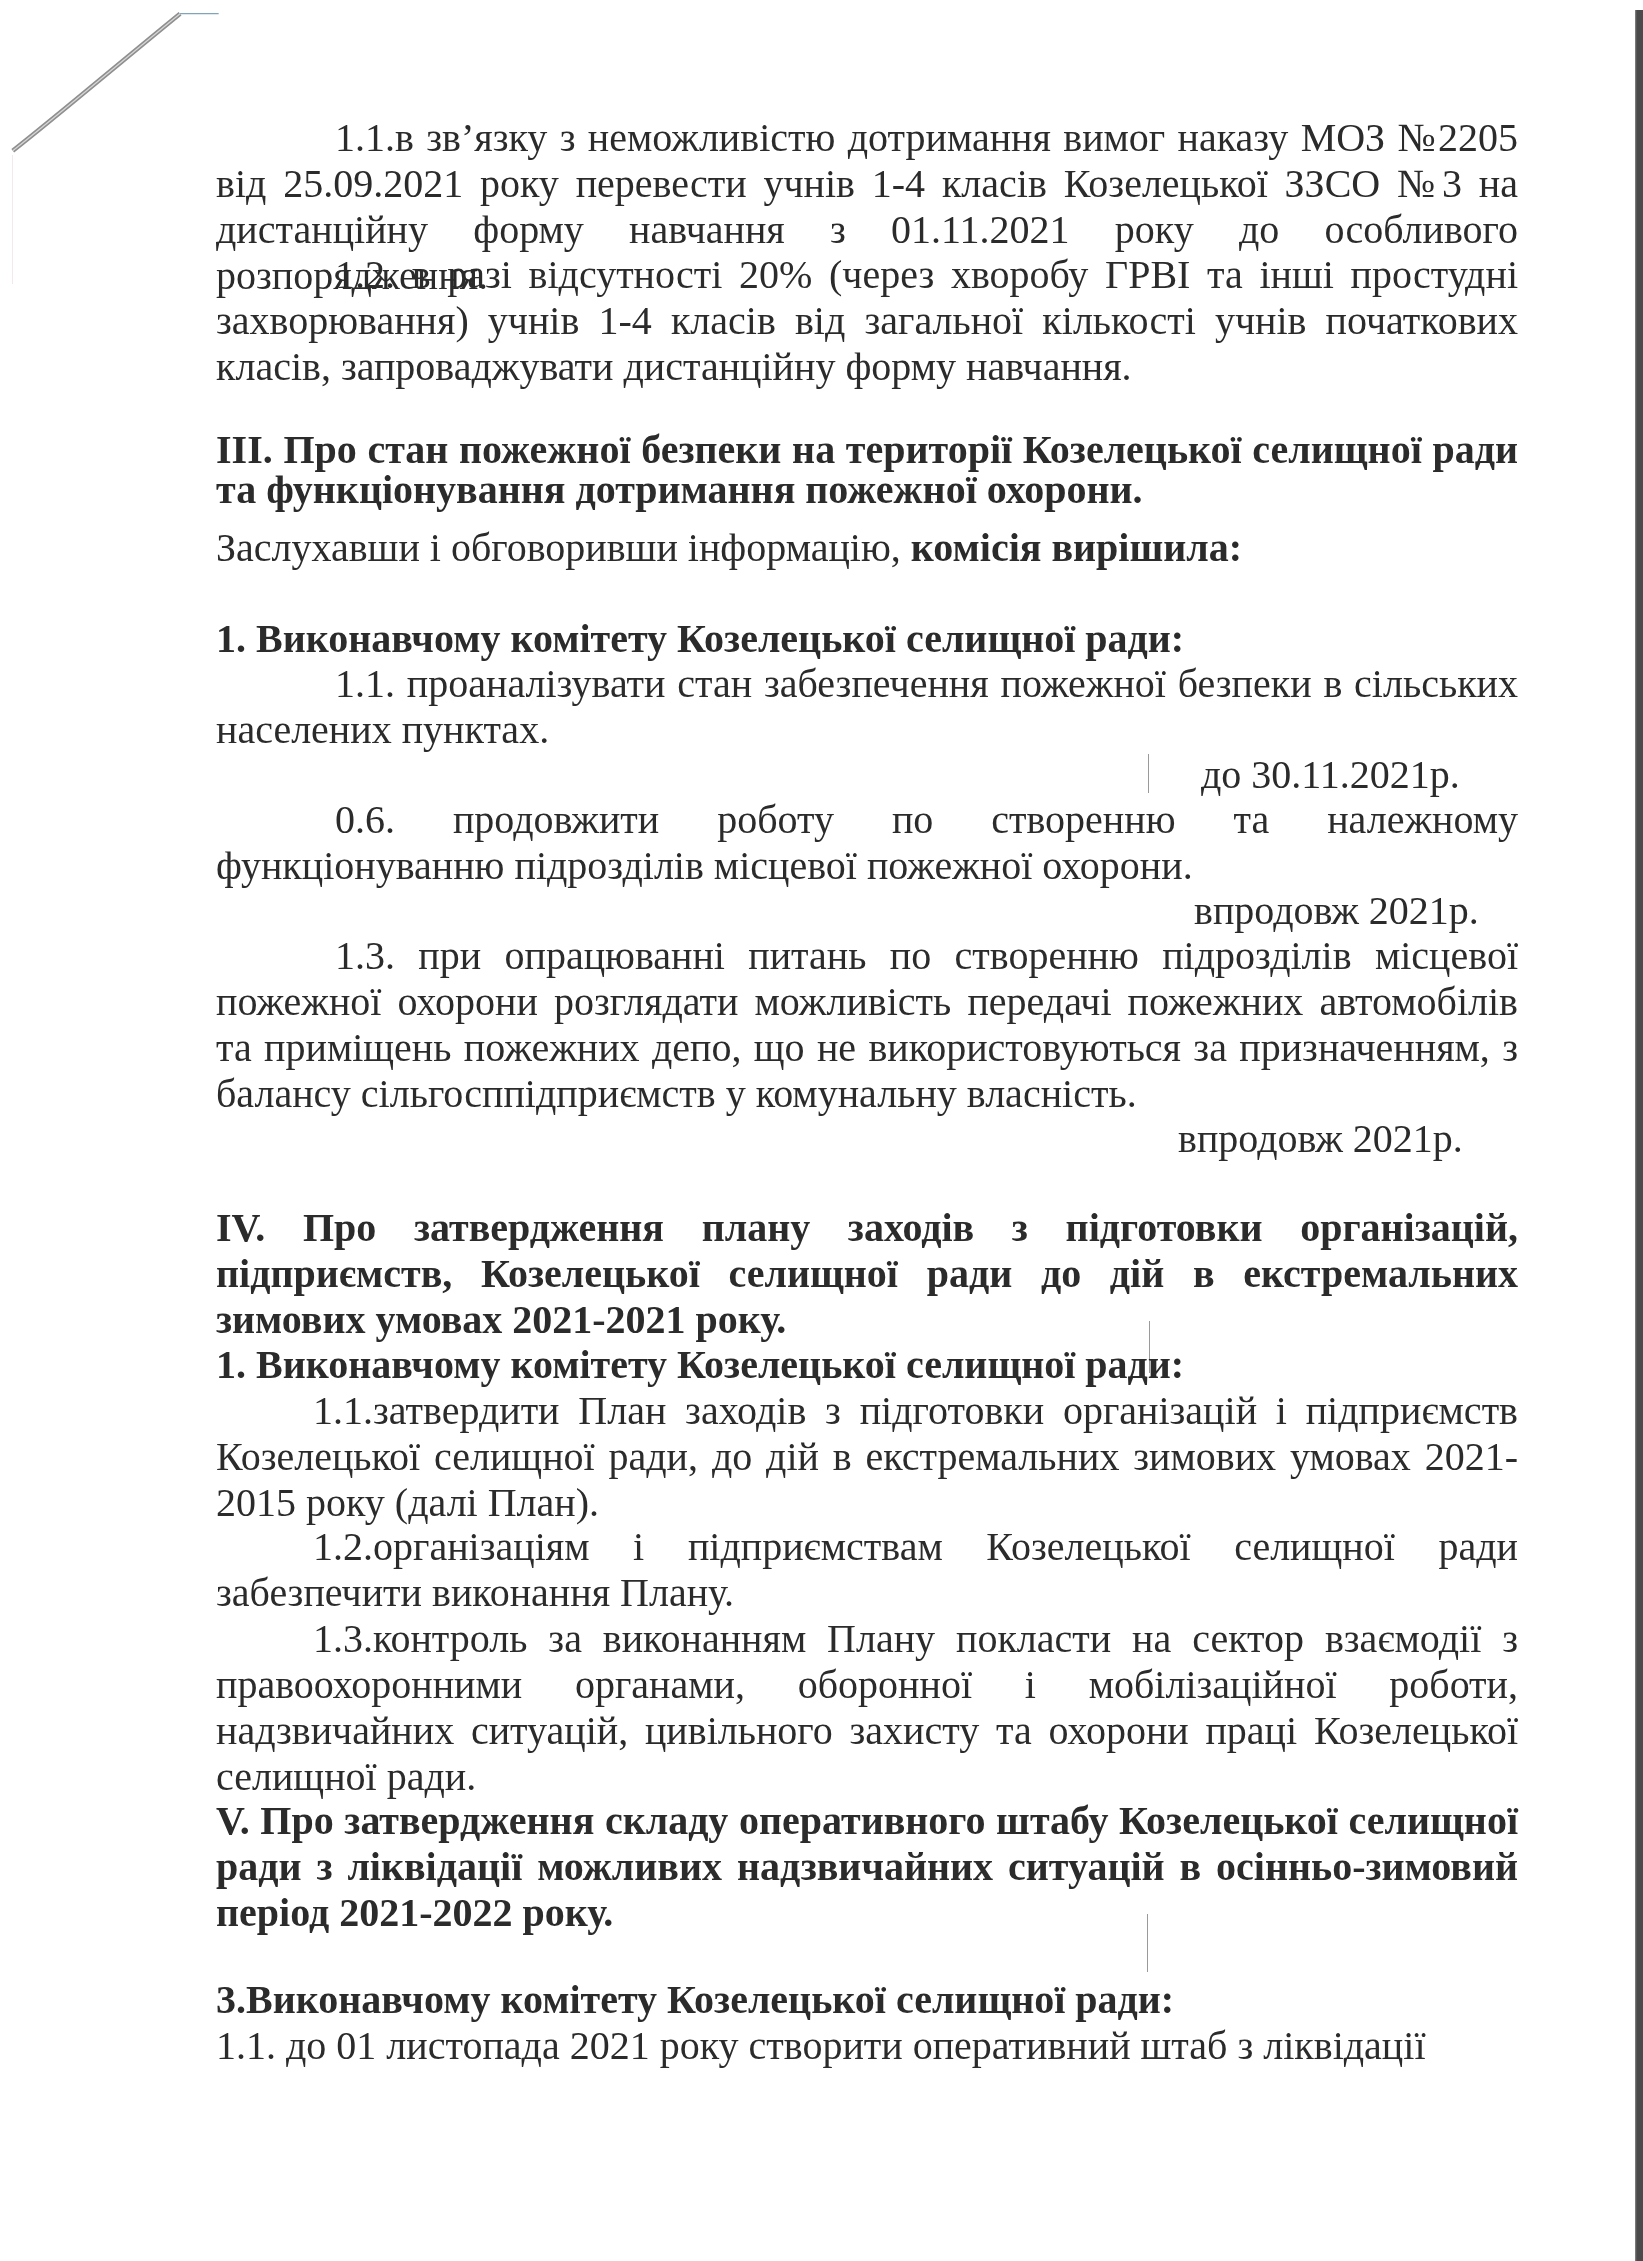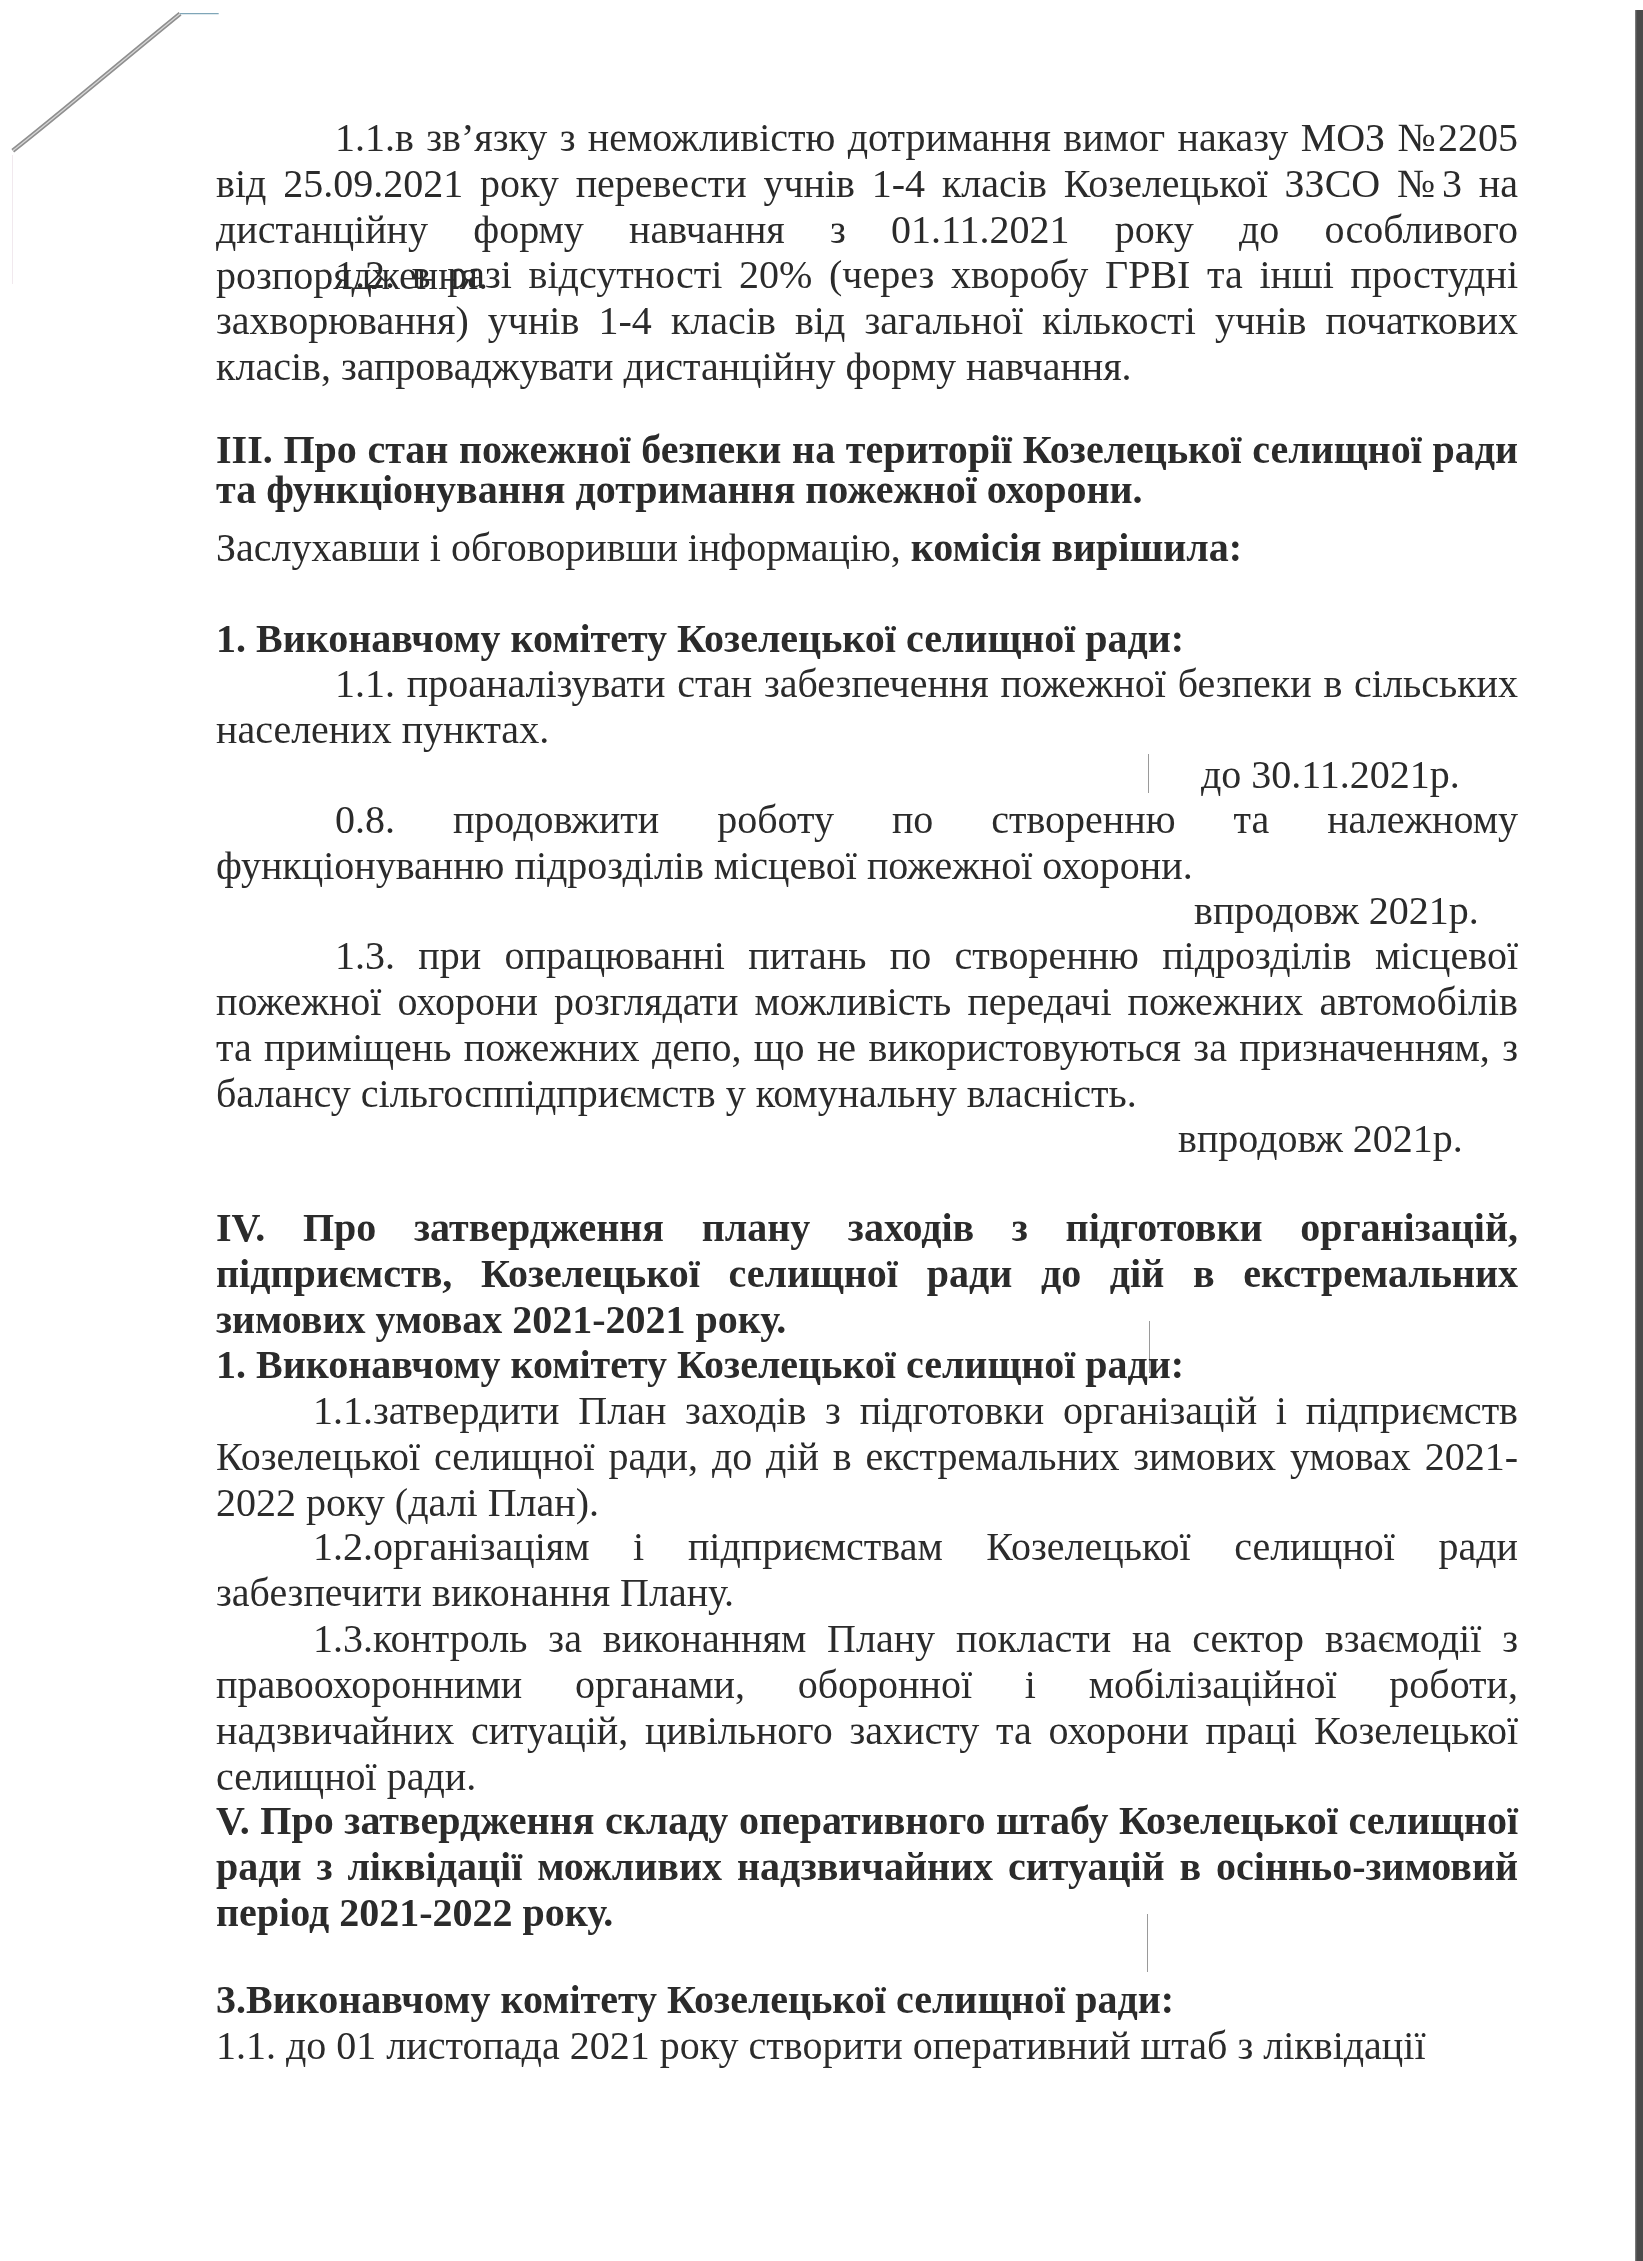--- a/index.html
+++ b/index.html
@@ -50,31 +50,31 @@
 
   <p class="p bold" style="top:430px; line-height:40px;">ІІІ. Про стан пожежної безпеки на території Козелецької селищної ради та функціонування дотримання  пожежної охорони.</p>
 
   <p class="p" style="top:525px;"><span>Заслухавши і обговоривши інформацію, </span><span class="bold">комісія вирішила:</span></p>
 
   <p class="p bold" style="top:616px;">1. Виконавчому комітету Козелецької селищної ради:</p>
 
   <p class="p indent" style="top:661px;">1.1. проаналізувати стан забезпечення пожежної безпеки в сільських населених пунктах.</p>
   <div class="deadline" style="left:985px; top:752px;">до 30.11.2021р.</div>
 
-  <p class="p indent" style="top:797px;">0.8. продовжити роботу по створенню та належному функціонуванню підрозділів місцевої пожежної охорони.</p>
+  <p class="p indent" style="top:797px;">0.6. продовжити роботу по створенню та належному функціонуванню підрозділів місцевої пожежної охорони.</p>
   <div class="deadline" style="left:978px; top:888px;">впродовж 2021р.</div>
 
   <p class="p indent" style="top:933px;">1.3. при опрацюванні питань по створенню підрозділів місцевої пожежної охорони розглядати можливість передачі пожежних автомобілів та приміщень пожежних депо, що не використовуються за призначенням, з балансу сільгосппідприємств у комунальну власність.</p>
   <div class="deadline" style="left:962px; top:1116px;">впродовж 2021р.</div>
 
   <p class="p bold" style="top:1205px;">ІV. Про затвердження плану заходів з підготовки організацій, підприємств, Козелецької селищної ради до дій в екстремальних зимових умовах 2021-2021 року.</p>
 
   <p class="p bold" style="top:1342px;">1. Виконавчому комітету Козелецької селищної ради:</p>
 
-  <p class="p indent2" style="top:1388px;">1.1.затвердити План заходів з підготовки організацій і підприємств Козелецької селищної ради, до дій в екстремальних зимових умовах 2021-2022 року (далі План).</p>
+  <p class="p indent2" style="top:1388px;">1.1.затвердити План заходів з підготовки організацій і підприємств Козелецької селищної ради, до дій в екстремальних зимових умовах 2021-2015 року (далі План).</p>
   <p class="p indent2" style="top:1524px;">1.2.організаціям і підприємствам Козелецької селищної ради забезпечити виконання Плану.</p>
   <p class="p indent2" style="top:1616px;">1.3.контроль за виконанням Плану покласти на сектор взаємодії з правоохоронними органами, оборонної і мобілізаційної роботи, надзвичайних ситуацій, цивільного захисту та охорони праці Козелецької селищної ради.</p>
 
   <p class="p bold" style="top:1798px;">V. Про затвердження складу оперативного штабу Козелецької селищної ради з ліквідації можливих надзвичайних ситуацій в осінньо-зимовий період 2021-2022 року.</p>
 
   <p class="p bold" style="top:1977px;">3.Виконавчому комітету Козелецької селищної ради:</p>
   <p class="p" style="top:2023px;">1.1. до 01 листопада 2021 року створити оперативний штаб з ліквідації</p>
 
 </div>
 

